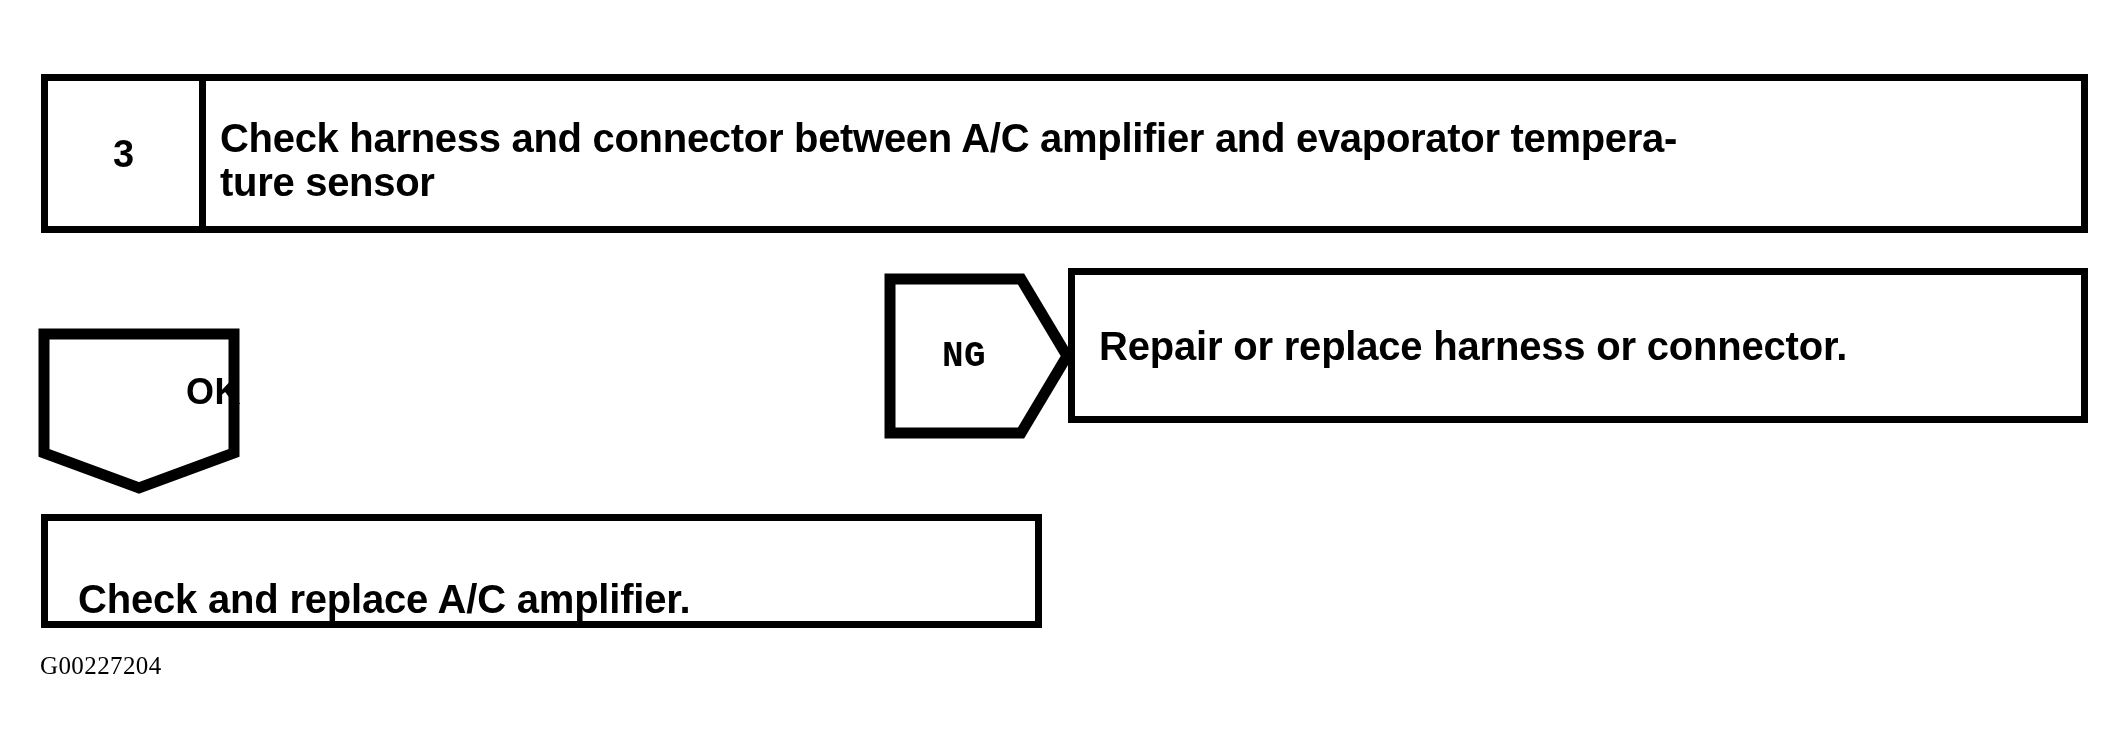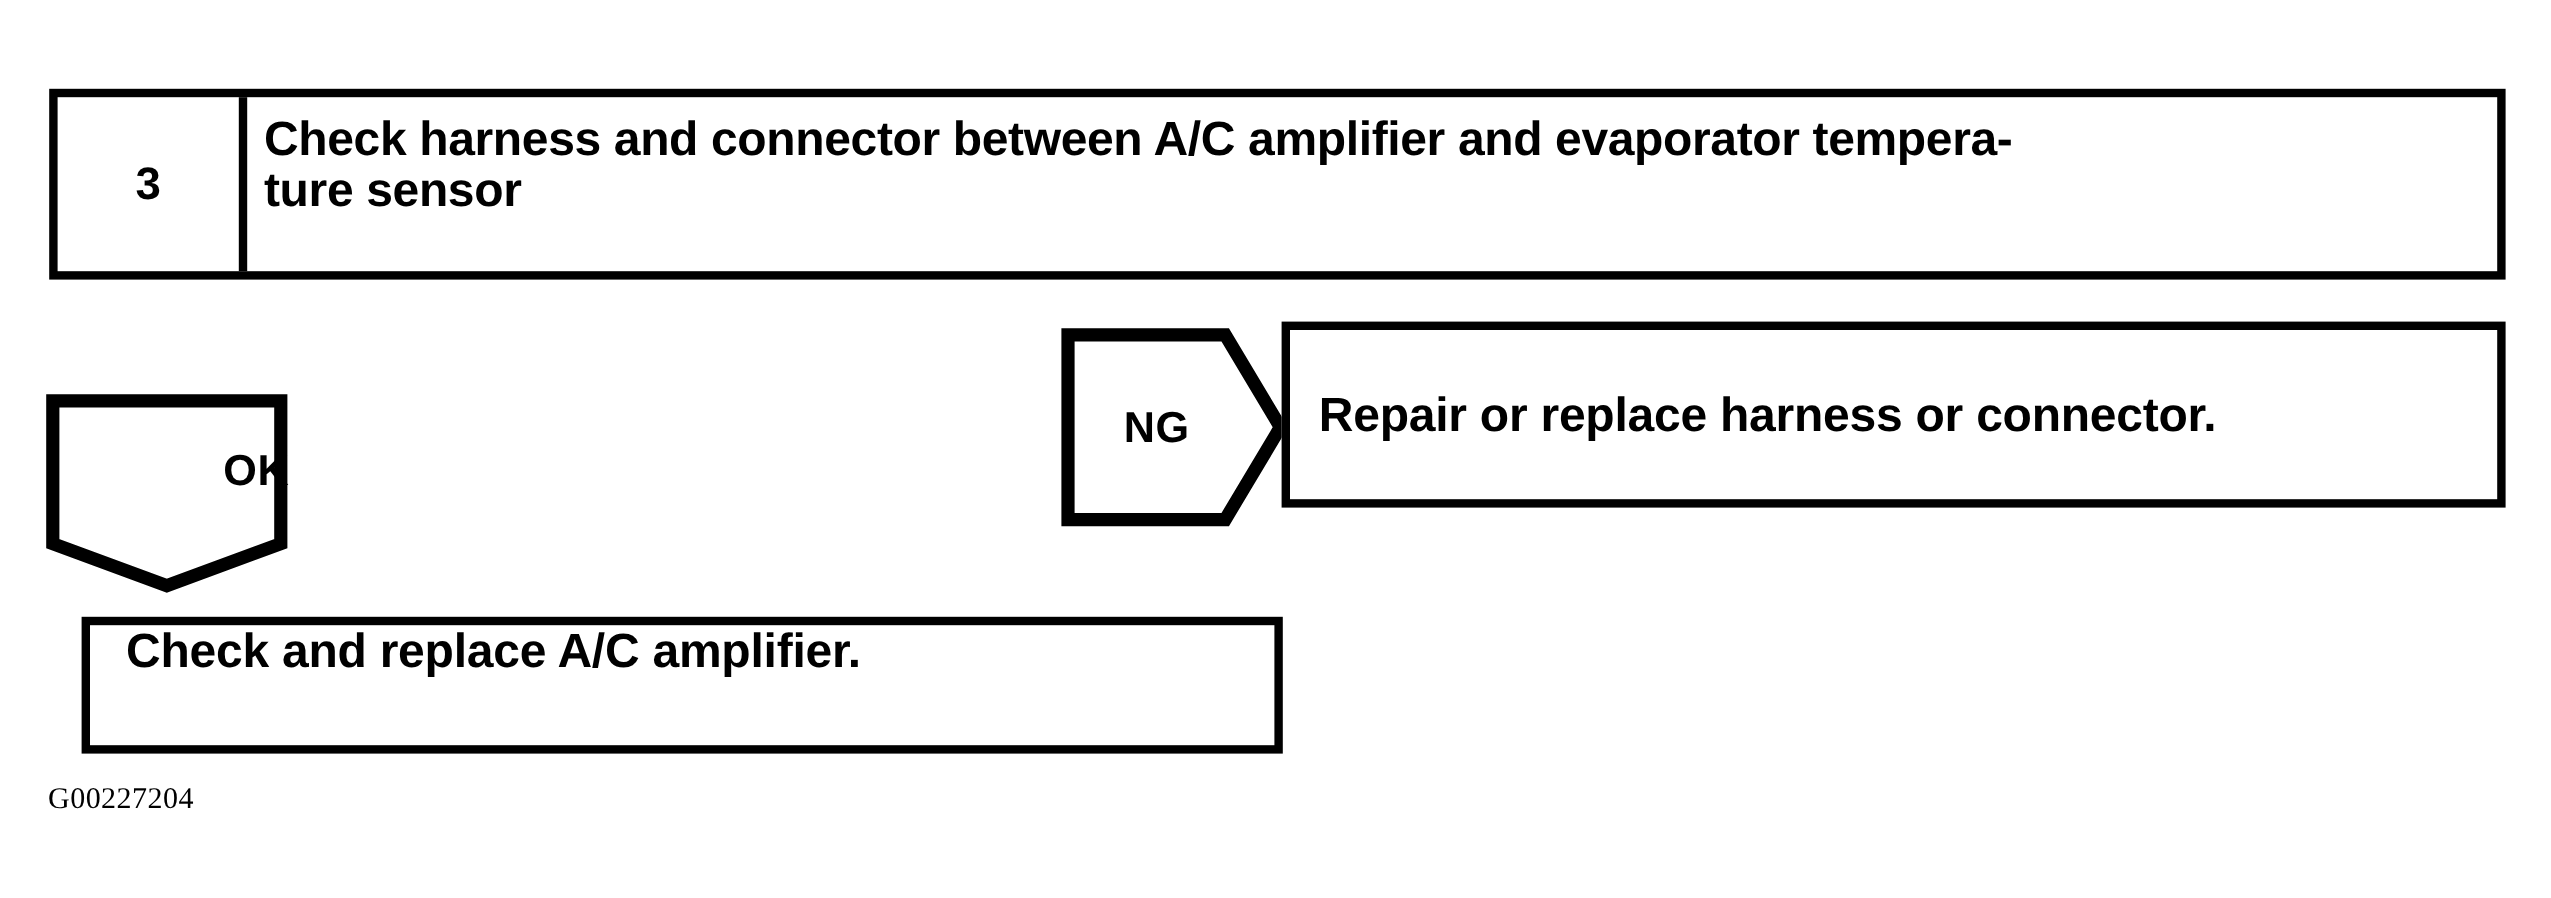--- a/index.html
+++ b/index.html
@@ -43,21 +43,21 @@
   }
   .step-number {
     font-size: 38px;
     font-weight: bold;
     letter-spacing: 0px;
     line-height: 1;
   }
   .step-text-cell {
     flex: 1 1 auto;
     display: flex;
-    align-items: flex-start;
+    align-items: center;
     padding: 14px 10px 0 14px;
     box-sizing: border-box;
   }
   .step-text {
     font-size: 40px;
     font-weight: bold;
     line-height: 1.08;
     letter-spacing: -0.3px;
     white-space: pre-line;
   }
@@ -99,20 +99,21 @@
     left: 883px;
     top: 272px;
     width: 162px;
     height: 168px;
     display: flex;
     align-items: center;
     justify-content: center;
     font-size: 36px;
     font-weight: bold;
     letter-spacing: 0.5px;
+    font-family: Liberation Mono, monospace;
   }
 
   
   .repair-box {
     position: absolute;
     left: 1068px;
     top: 268px;
     width: 1020px;
     height: 155px;
     border: 7px solid #000000;
@@ -133,23 +134,22 @@
   .final-box {
     position: absolute;
     left: 41px;
     top: 514px;
     width: 1001px;
     height: 114px;
     border: 7px solid #000000;
     box-sizing: border-box;
     background: #ffffff;
     display: flex;
-    align-items: flex-start;
+    align-items: flex-end;
     padding-left: 30px;
-    margin-left: 27px;
   }
   .final-text {
     font-size: 40px;
     font-weight: bold;
     letter-spacing: -0.2px;
     line-height: 1.1;
   }
 
   
   .figure-code {

